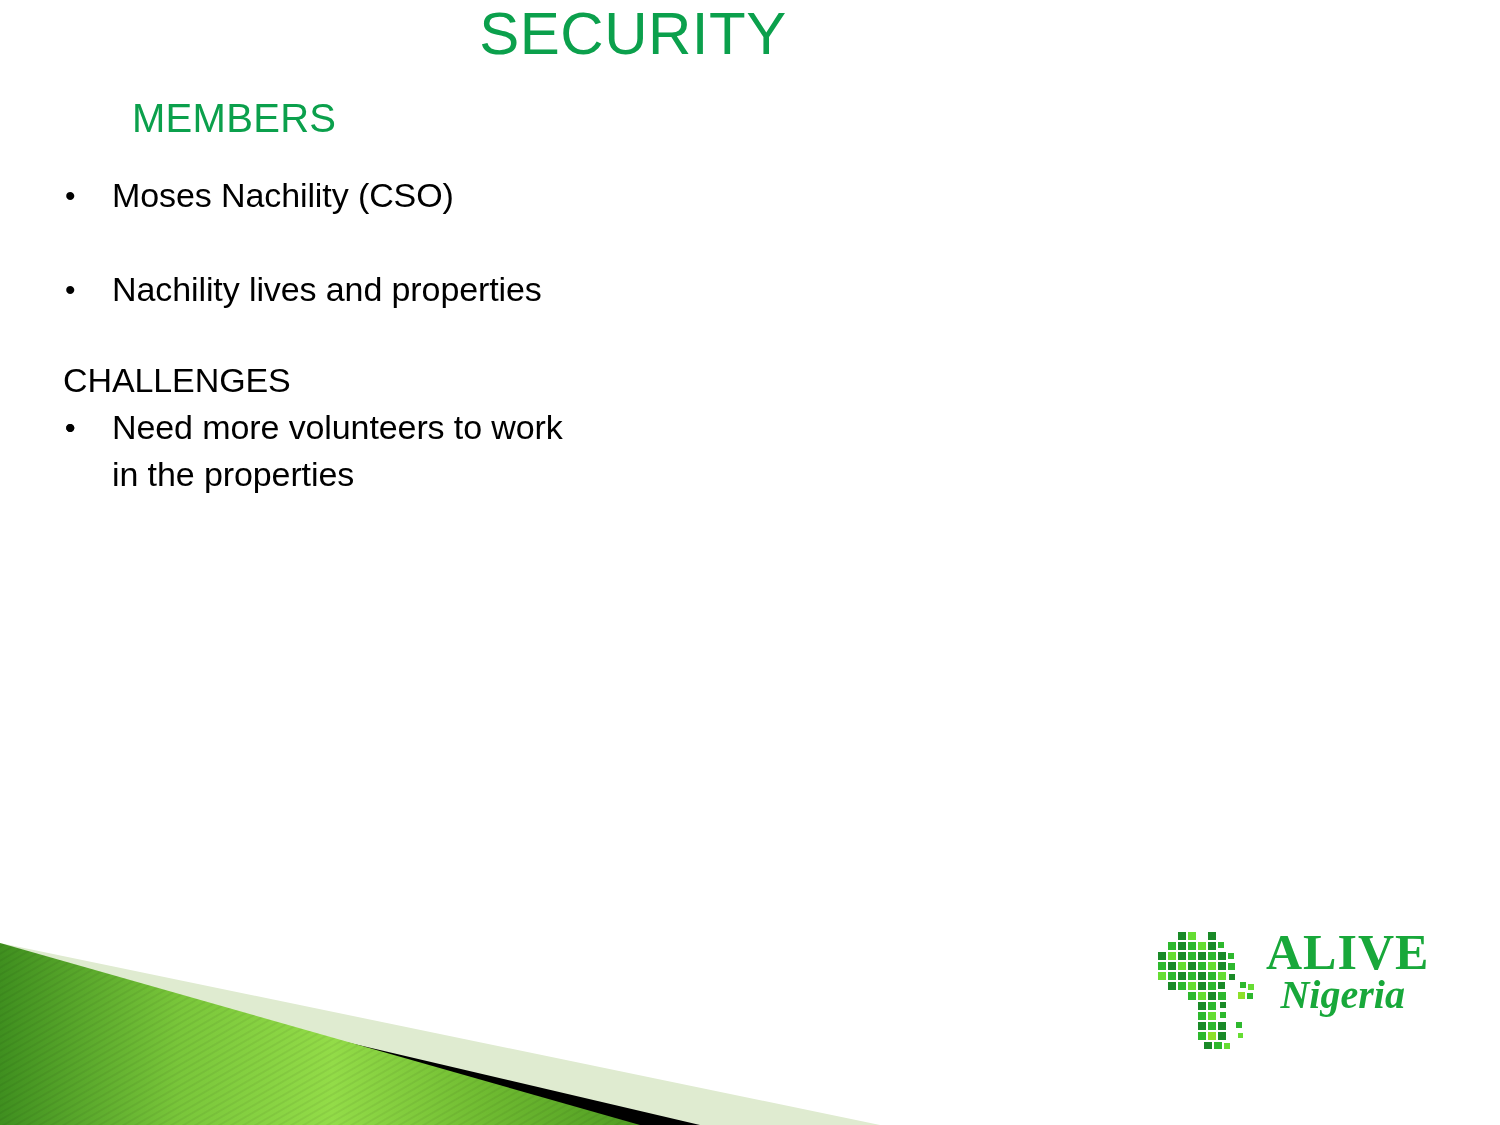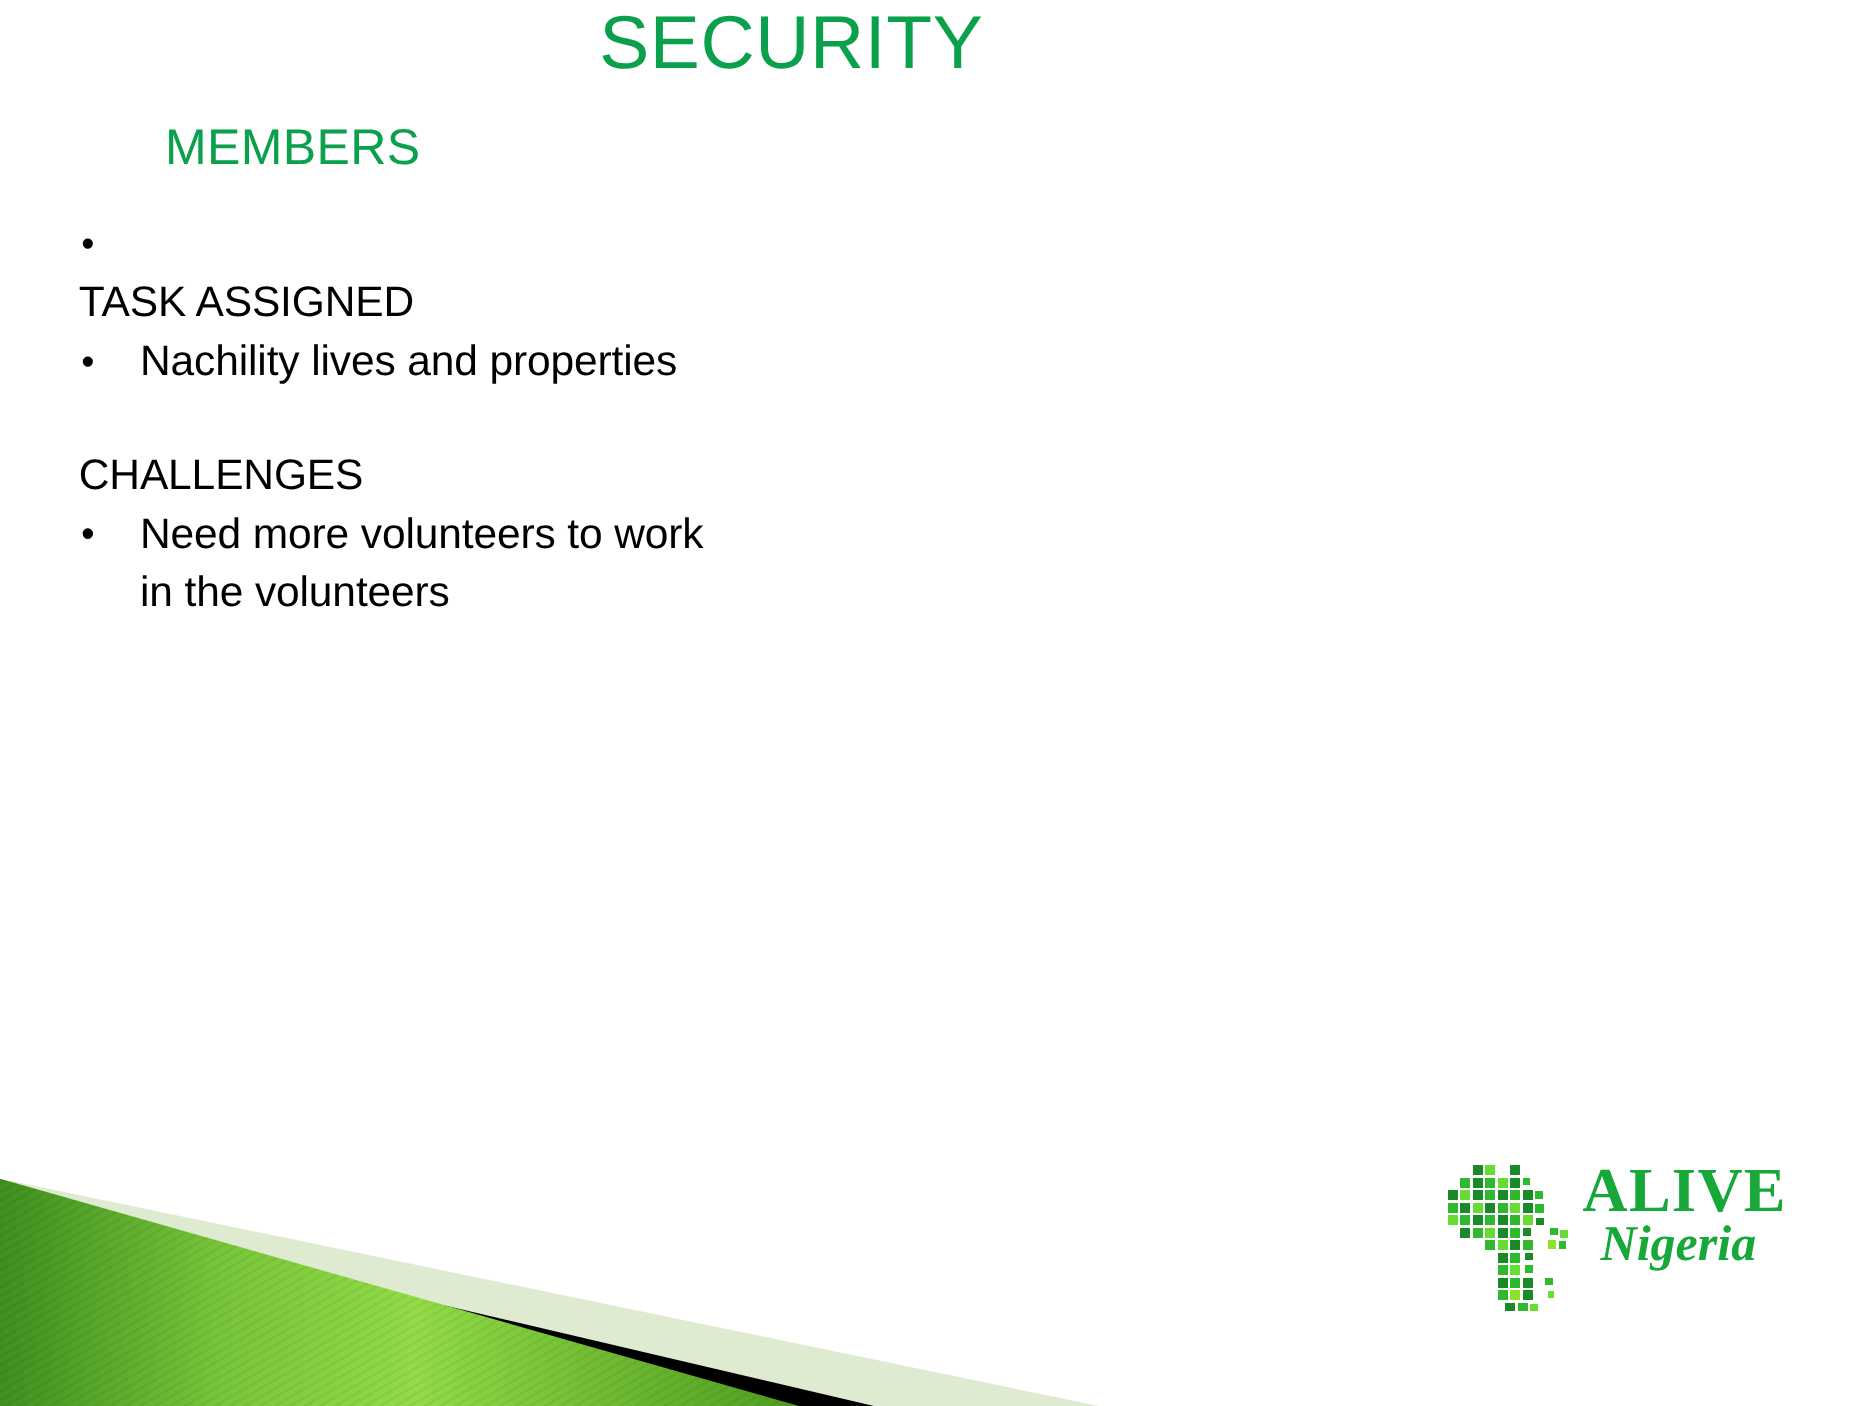--- a/index.html
+++ b/index.html
@@ -168,45 +168,45 @@
 <div id="slide">
 
   <div id="members-heading">MEMBERS</div>
 
   <div id="slide-title">SECURITY</div>
 
   <div id="body-block">
 
     <div class="txt-line light bullet-line">
       <span class="bullet-dot">•</span>
+      <span>Moses Nachility (CSO)</span>
     </div>
 
     <div class="spacer"></div>
 
-    <div class="txt-line light section-head">TASK ASSIGNED</div>
 
     <div class="txt-line light bullet-line">
       <span class="bullet-dot">•</span>
       <span>Nachility lives and properties</span>
     </div>
 
     <div class="spacer-sm"></div>
 
     <div class="txt-line light section-head">CHALLENGES</div>
 
     <div class="txt-line light bullet-line">
       <span class="bullet-dot">•</span>
     </div>
 
     <div class="txt-line heavy bullet-line">
       <span class="bullet-dot">•</span>
       <span>Need more volunteers to work</span>
     </div>
 
-    <div class="txt-line heavy cont-line">in the volunteers</div>
+    <div class="txt-line heavy cont-line">in the properties</div>
 
   </div>
 
   <div id="corner-decoration">
     <svg viewBox="0 0 900 200" preserveAspectRatio="none">
       <defs>
         <linearGradient id="bandGreen" x1="0" y1="0" x2="1" y2="0">
           <stop offset="0%" stop-color="#3f8f1f"></stop>
           <stop offset="28%" stop-color="#79c63a"></stop>
           <stop offset="52%" stop-color="#93dc48"></stop>

